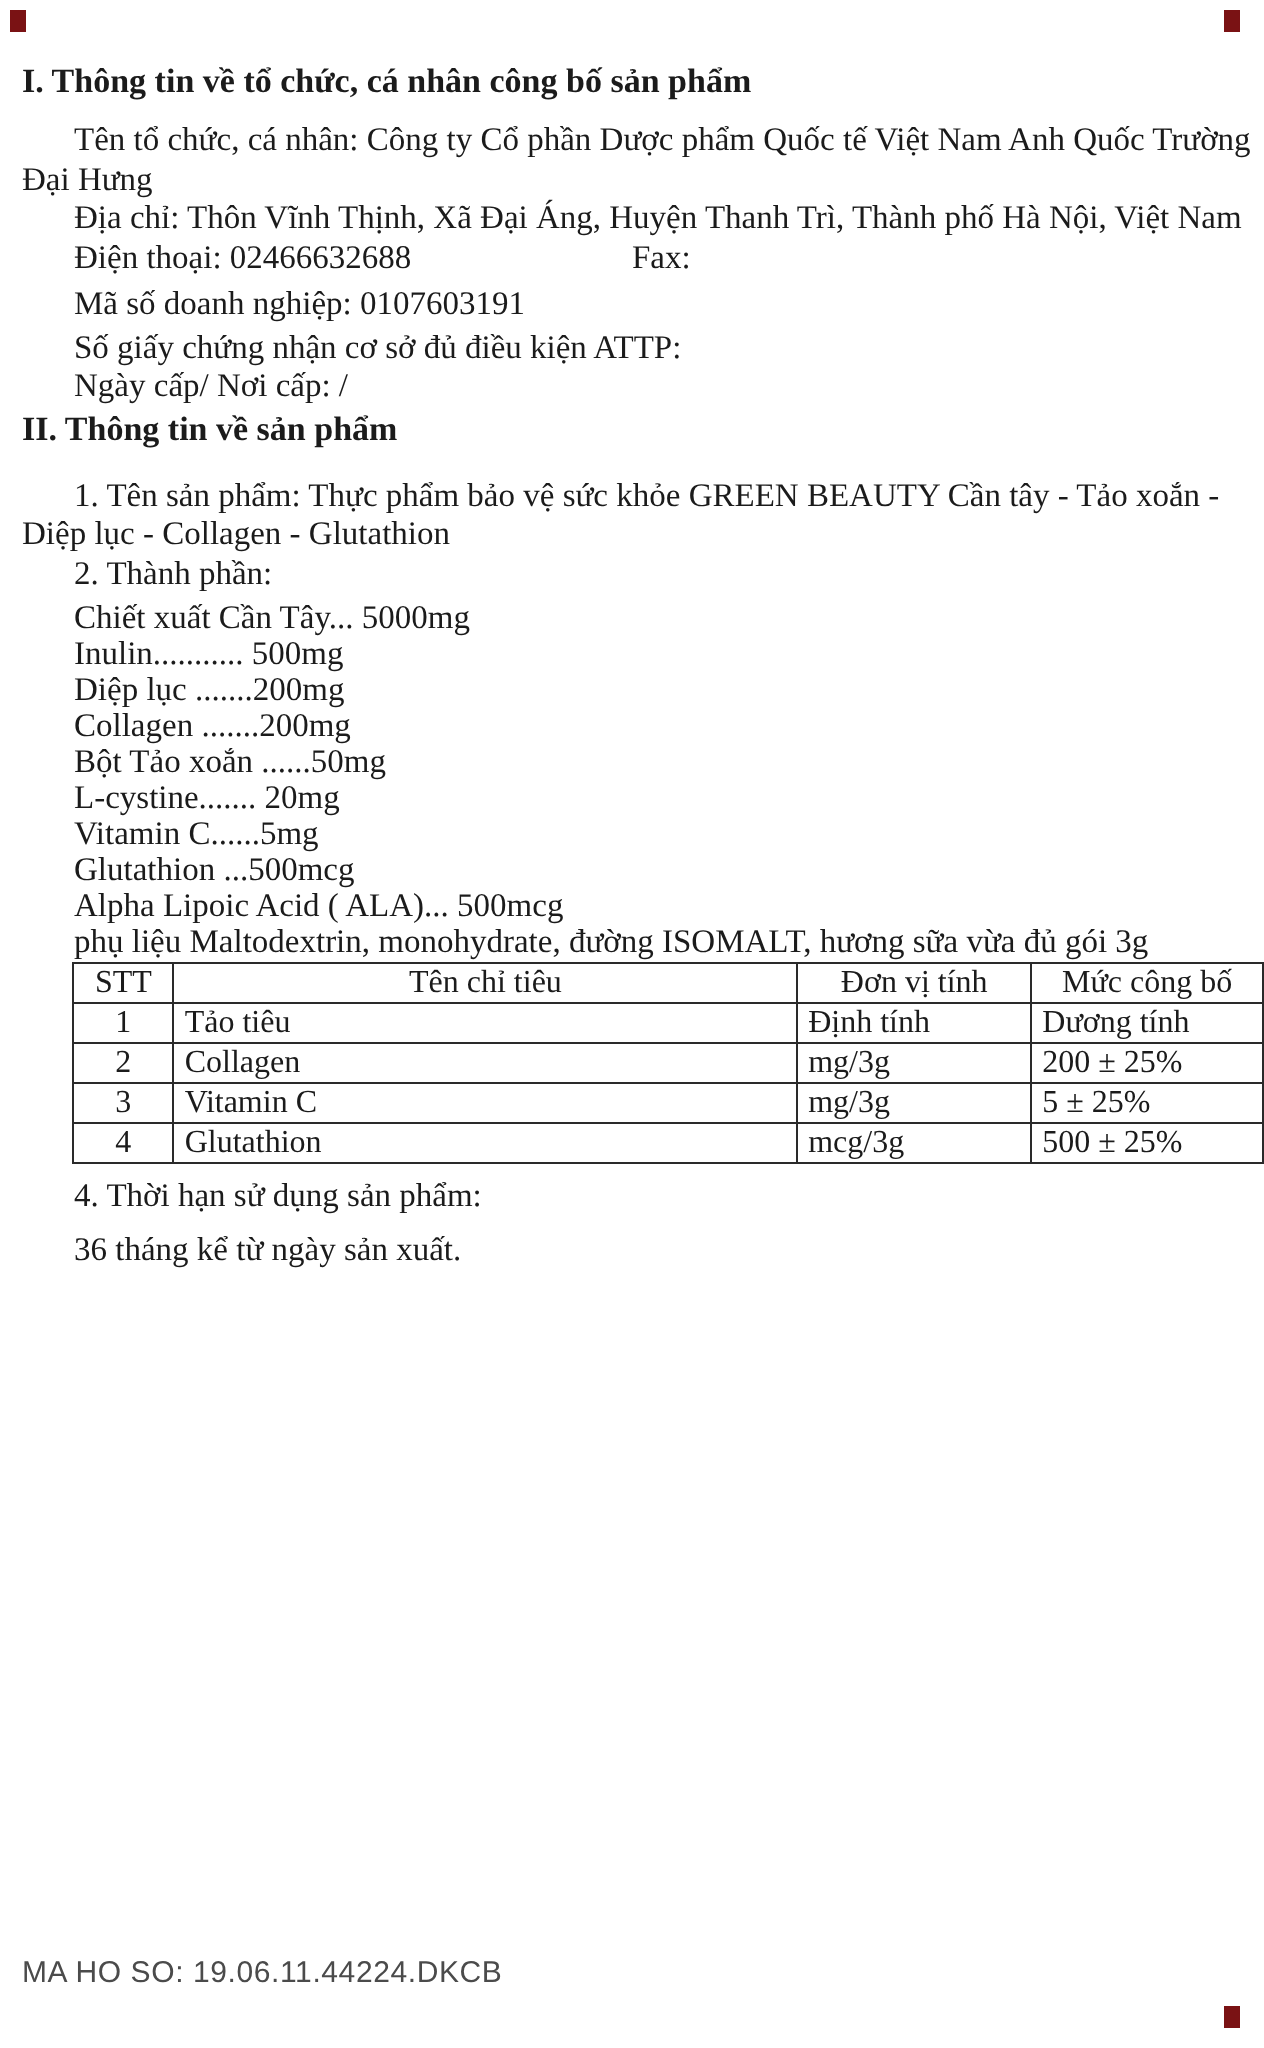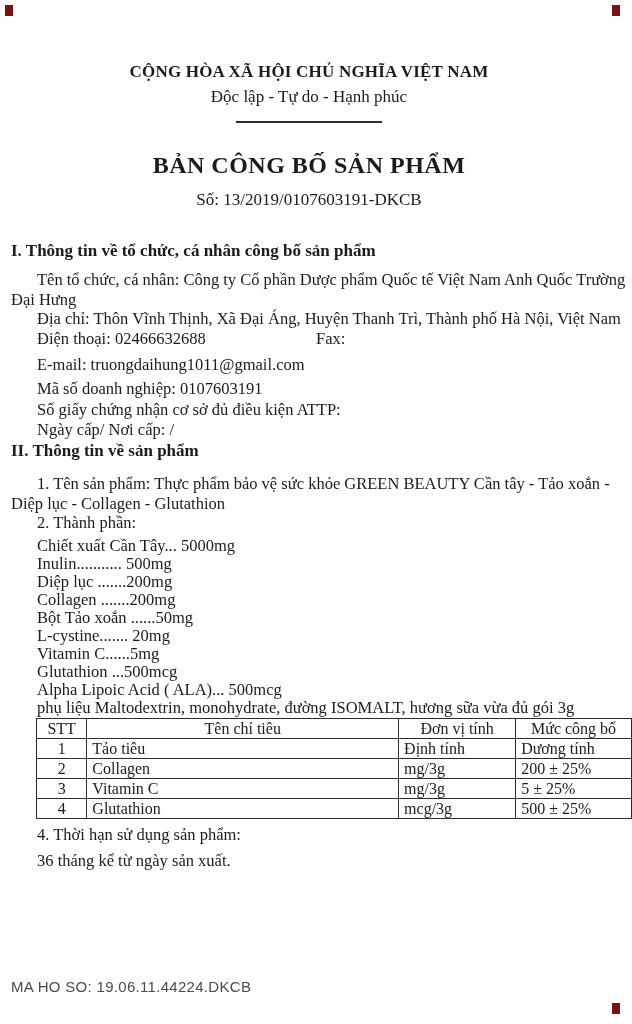--- a/index.html
+++ b/index.html
@@ -68,37 +68,29 @@
 </style>
 </head>
 <body>
 
 <div class="page">
 
   <div class="corner-mark" id="mark-tl"></div>
   <div class="corner-mark" id="mark-tr"></div>
   <div class="corner-mark" id="mark-br"></div>
 
-  <div class="center-block">
-    <div class="motto1">CỘNG HÒA XÃ HỘI CHỦ NGHĨA VIỆT NAM</div>
-    <div class="motto2">Độc lập - Tự do - Hạnh phúc</div>
-    <hr class="sep-line">
-    <div class="doc-title">BẢN CÔNG BỐ SẢN PHẨM</div>
-    <div class="doc-number">Số: 13/2019/0107603191-DKCB</div>
-  </div>
 
   <div class="sec-heading" id="sec1-heading">I. Thông tin về tổ chức, cá nhân công bố sản phẩm</div>
 
   <div class="para" id="para-org">Tên tổ chức, cá nhân: Công ty Cổ phần Dược phẩm Quốc tế Việt Nam Anh Quốc Trường Đại Hưng</div>
   <div class="para" id="para-address">Địa chỉ: Thôn Vĩnh Thịnh, Xã Đại Áng, Huyện Thanh Trì, Thành phố Hà Nội, Việt Nam</div>
   <div class="para" id="para-phone">
     <span>Điện thoại: 02466632688</span>
     <span class="fax">Fax:</span>
   </div>
-  <div class="para" id="para-email">E-mail: truongdaihung1011@gmail.com</div>
   <div class="para" id="para-biz">Mã số doanh nghiệp: 0107603191</div>
   <div class="para" id="para-attp">Số giấy chứng nhận cơ sở đủ điều kiện ATTP:</div>
   <div class="para" id="para-issue">Ngày cấp/ Nơi cấp: /</div>
 
   <div class="sec-heading" id="sec2-heading">II. Thông tin về sản phẩm</div>
 
   <div class="para" id="para-product">1. Tên sản phẩm: Thực phẩm bảo vệ sức khỏe  GREEN BEAUTY Cần tây - Tảo xoắn - Diệp lục - Collagen - Glutathion</div>
   <div class="para" id="para-ingheading">2. Thành phần:</div>
 
   <div class="ingredients">

